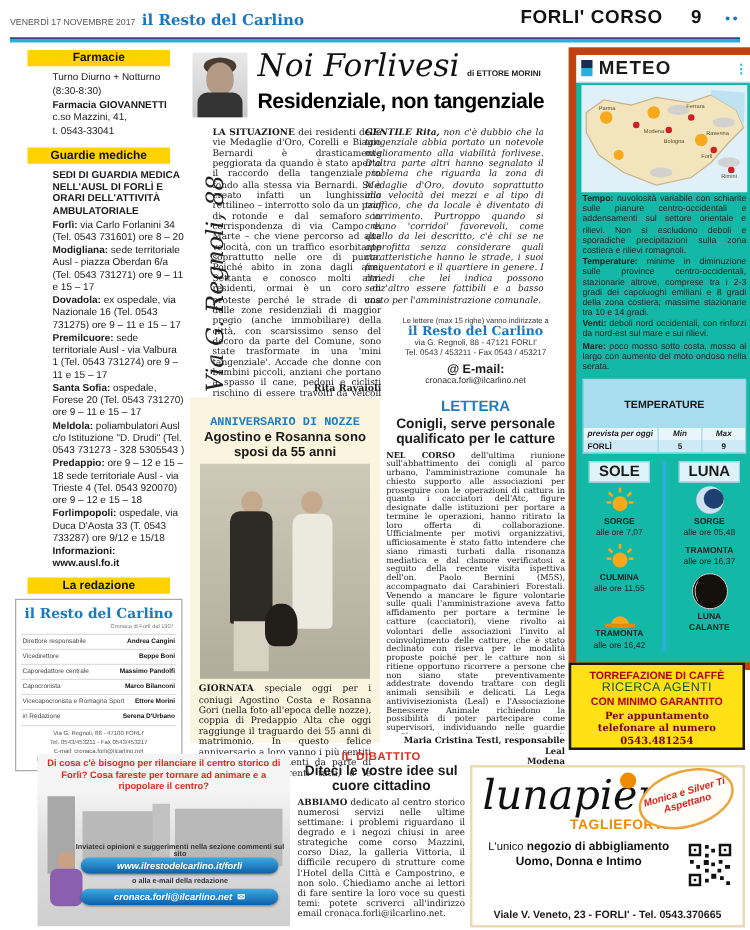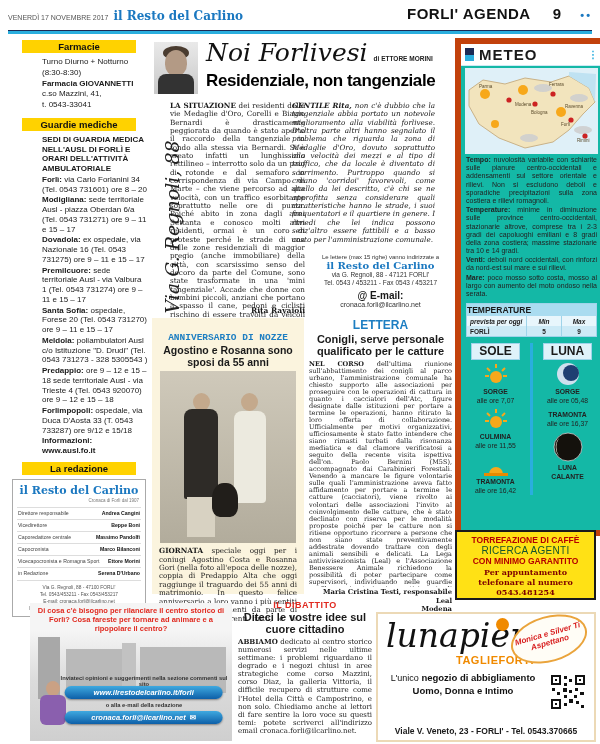--- a/index.html
+++ b/index.html
@@ -81,21 +81,21 @@
   
   #meteo{left:455px;top:38px;width:141px;height:486px;background:#14b8a6;border:6px solid #c2410c;}
   #meteo-head{display:flex;align-items:center;padding:2px 4px;background:#fff;border-bottom:1px solid #cde9f5;}
   #meteo-flag{width:9px;height:13px;background:linear-gradient(180deg,#1c2b56 50%,#2aaede 50%);margin-right:5px;}
   #meteo-title{font-family:"Liberation Sans",sans-serif;font-weight:bold;font-size:15px;letter-spacing:1px;}
   #meteo-dots{margin-left:auto;color:#2aaede;font-weight:bold;font-size:10px;}
   #meteo-map{display:block;margin:2px auto;}
   .meteo-par{font-family:"Liberation Sans",sans-serif;font-size:7px;line-height:1.17;text-align:justify;
              margin:0 5px 1px 5px;color:#222;}
   #temp-table{margin:5px 5px 0 5px;border:1px solid #9fd4ea;}
-  #temp-title{background:#aadcf0;font-family:"Liberation Sans",sans-serif;font-weight:bold;font-size:8.5px;padding:1px 0;}
+  #temp-title{background:#aadcf0;text-align:center;font-family:"Liberation Sans",sans-serif;font-weight:bold;font-size:8.5px;padding:14px 0;}
   .temp-row{display:flex;font-family:"Liberation Sans",sans-serif;font-size:6.5px;}
   .temp-row > div{padding:1.5px 3px;}
   .temp-row .c0{flex:1;}
   .temp-row .c1,.temp-row .c2{width:28px;text-align:center;border-left:1px solid #9fd4ea;}
   .temp-hdr{font-style:italic;font-weight:bold;background:#e8f6fc;}
   .temp-city{background:#cdeaf6;font-weight:bold;}
   #sole-luna{display:flex;margin-top:6px;}
   .sl-col{flex:1;text-align:center;}
   .sl-head{border:1px solid #9fd4ea;background:#dff2fa;font-family:"Liberation Sans",sans-serif;
            font-weight:bold;font-size:12px;margin:0 10px;padding:0 0 1px 0;}
@@ -155,21 +155,21 @@
 
   .sunrays line{stroke:#f7a81b;stroke-width:2;}
 </style>
 </head>
 <body>
 
 <div class="abs" id="pageheader">
   <span id="hdr-date">VENERDÌ 17 NOVEMBRE 2017</span>
   <span id="hdr-logo">il Resto del Carlino</span>
   <span id="hdr-right">
-    <span>FORLI' AGENDA</span>
+    <span>FORLI' CORSO</span>
     <span id="hdr-page">9</span>
     <span id="hdr-dots">••</span>
   </span>
 </div>
 <div class="abs" id="hdr-rule"></div>
 
 <div class="abs" id="leftcol">
   <div class="yellow-head">Farmacie</div>
   <div class="side-txt">
     <p>Turno Diurno + Notturno</p>

